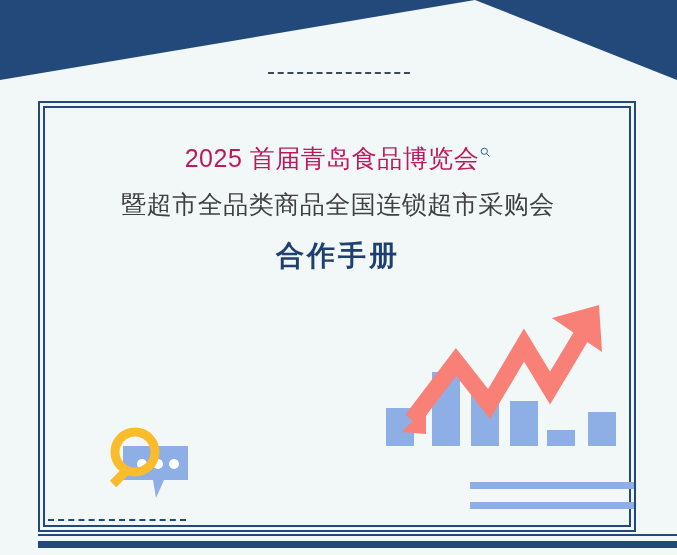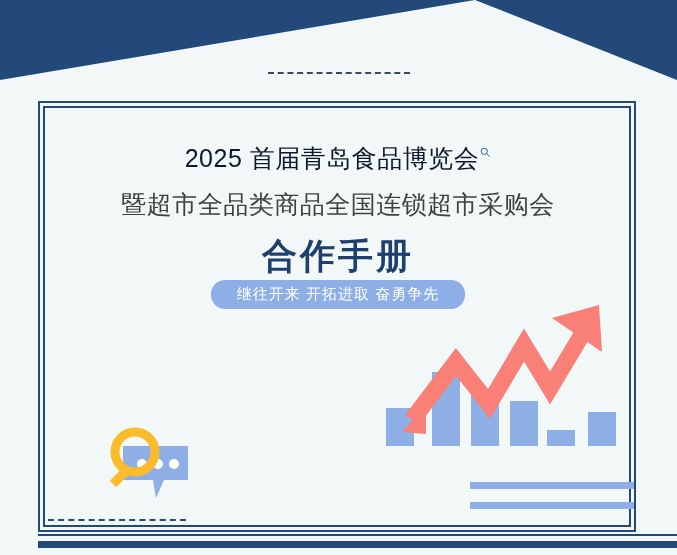--- a/index.html
+++ b/index.html
@@ -107,40 +107,40 @@
   .title-block {
     position: absolute;
     left: 44px;
     top: 132px;
     width: 588px;
     text-align: center;
     z-index: 5;
   }
   .title-line1 {
     font-size: 25px;
-    color: #0f172a;
+    color: #be185d;
     letter-spacing: 0.5px;
     line-height: 34px;
     white-space: nowrap;
   }
   .title-line1 .sup-mag {
     display: inline-block;
     vertical-align: super;
     margin-left: 1px;
   }
   .title-line2 {
     font-size: 25px;
     color: #404040;
     letter-spacing: 0.5px;
     line-height: 34px;
     margin-top: 12px;
     white-space: nowrap;
   }
   .title-main {
-    font-size: 35px;
+    font-size: 28px;
     font-weight: bold;
     color: #1f3f6e;
     letter-spacing: 3px;
     margin-top: 16px;
     line-height: 38px;
   }
 
   
   .slogan-wrap {
     position: absolute;
@@ -201,23 +201,20 @@
     <div class="title-line1">
       <span>2025 首届青岛食品博览会</span><span class="sup-mag"><svg width="11" height="11" viewBox="0 0 11 11">
             <circle cx="4.3" cy="4.3" r="3.1" fill="none" stroke="#2b5b93" stroke-width="1"></circle>
             <line x1="6.6" y1="6.6" x2="9.6" y2="9.6" stroke="#2b5b93" stroke-width="1"></line>
           </svg></span>
     </div>
     <div class="title-line2">暨超市全品类商品全国连锁超市采购会</div>
     <div class="title-main">合作手册</div>
   </div>
 
-  <div class="slogan-wrap">
-    <span class="slogan">继往开来 开拓进取 奋勇争先</span>
-  </div>
 
   <svg class="chart" viewBox="0 0 250 210" preserveAspectRatio="none">
 
     <rect x="2" y="108" width="28" height="38" fill="#8dafe6"></rect>
     <rect x="48" y="72" width="28" height="74" fill="#8dafe6"></rect>
     <rect x="87" y="92" width="28" height="54" fill="#8dafe6"></rect>
     <rect x="126" y="101" width="28" height="45" fill="#8dafe6"></rect>
     <rect x="163" y="130" width="28" height="16" fill="#8dafe6"></rect>
     <rect x="204" y="112" width="28" height="34" fill="#8dafe6"></rect>
 

